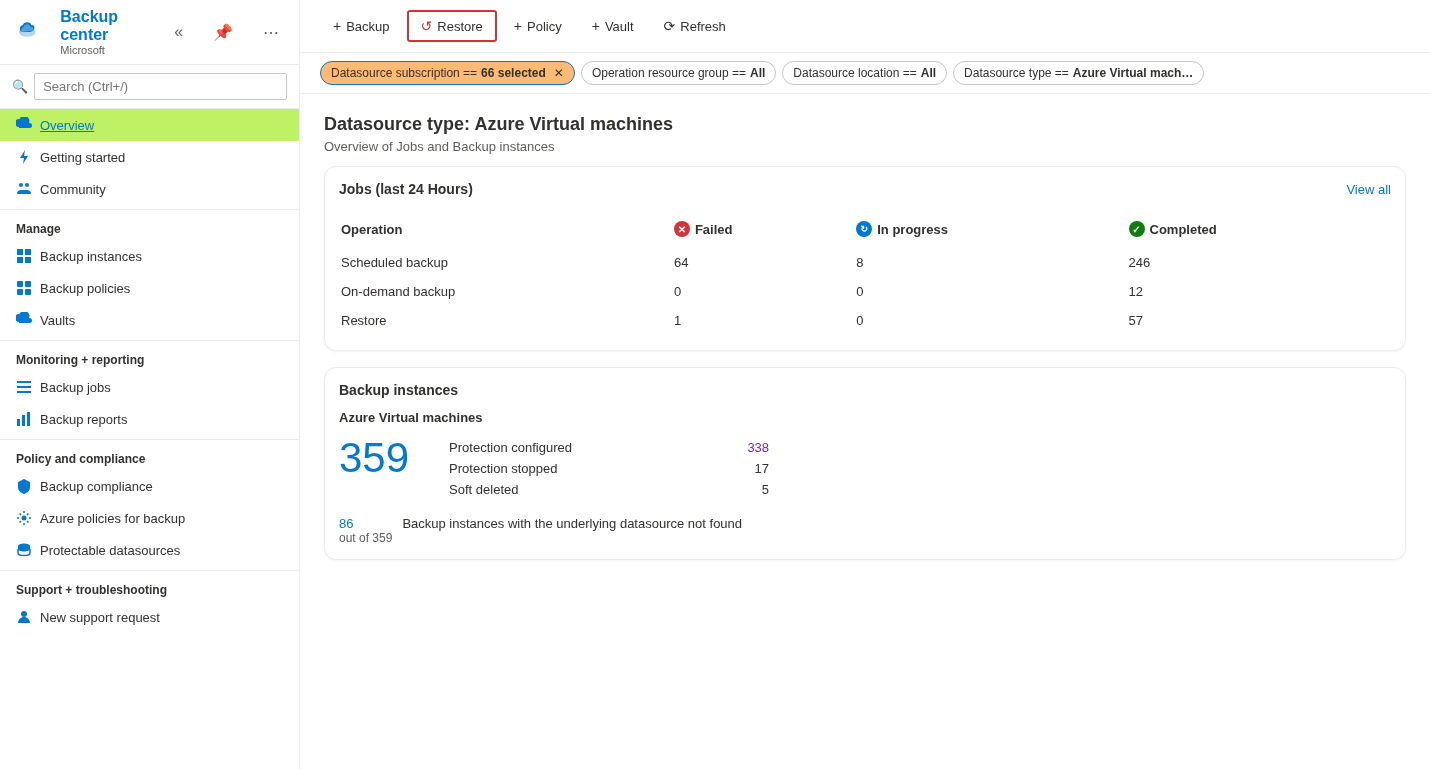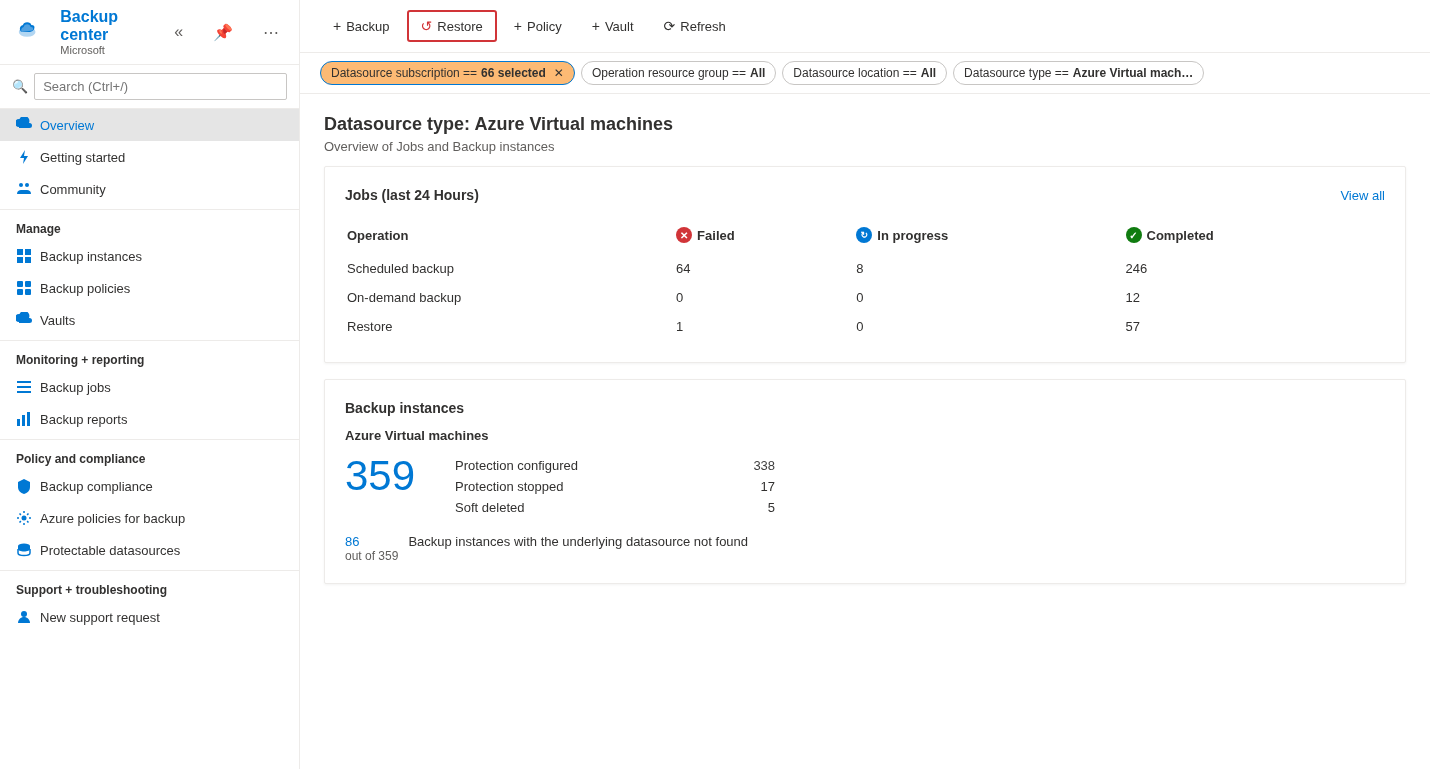--- a/index.html
+++ b/index.html
@@ -9,42 +9,42 @@
     .sidebar { width: 300px; min-width: 300px; background: #fff; border-right: 1px solid #edebe9; display: flex; flex-direction: column; height: 100%; overflow-y: auto; }
     .sidebar-header { padding: 8px 16px; display: flex; align-items: center; gap: 22px; border-bottom: 1px solid #edebe9; justify-content: space-between; }
     .sidebar-logo { width: 28px; height: 28px; }
     .sidebar-title { font-size: 16px; font-weight: 600; color: #0078d4; }
     .sidebar-subtitle { font-size: 11px; color: #605e5c; }
     .sidebar-search { padding: 8px 12px; border-bottom: 1px solid #edebe9; display: flex; align-items: center; gap: 6px; }
     .sidebar-search input { flex: 1; border: 1px solid #c8c6c4; border-radius: 2px; padding: 5px 8px; font-size: 13px; color: #605e5c; outline: none; }
     .sidebar-collapse-btn { border: none; background: none; cursor: pointer; color: #605e5c; font-size: 16px; padding: 4px; }
     .sidebar-nav { flex: 1; overflow-y: auto; padding-bottom: 20px; }
     .nav-item { display: flex; align-items: center; gap: 8px; padding: 8px 16px; cursor: pointer; color: #323130; font-size: 13px; }
-    .nav-item.active { background: #e5e5e5; color: #0078d4; }
+    .nav-item.active { background: #bef264; color: #0078d4; text-decoration: underline; }
     .nav-section-label { padding: 12px 16px 4px 16px; font-size: 12px; font-weight: 600; color: #323130; border-top: 1px solid #edebe9; margin-top: 4px; }
     .nav-icon { width: 16px; height: 16px; display: inline-flex; align-items: center; justify-content: center; flex-shrink: 0; }
     .nav-icon svg { width: 16px; height: 16px; }
 
     
     .main { flex: 1; display: flex; flex-direction: column; overflow: hidden; background: #fff; }
     .toolbar { display: flex; align-items: center; gap: 4px; padding: 10px 20px; border-bottom: 1px solid #edebe9; flex-shrink: 0; }
     .toolbar-btn { display: flex; align-items: center; gap: 5px; padding: 6px 12px; border: 1px solid transparent; border-radius: 2px; cursor: pointer; font-size: 13px; background: #fff; color: #323130; }
     .toolbar-btn.highlighted { border: 2px solid #d13438; border-radius: 3px; }
     .toolbar-btn .btn-icon { font-size: 14px; }
 
     .filters { display: flex; align-items: center; gap: 6px; padding: 8px 20px; border-bottom: 1px solid #edebe9; flex-shrink: 0; background: #fff; overflow-x: auto; }
     .filter-chip { display: flex; align-items: center; gap: 4px; padding: 4px 10px; border: 1px solid #0078d4; border-radius: 20px; font-size: 12px; color: #323130; background: #fdba74; white-space: nowrap; cursor: pointer; }
     .filter-chip .filter-bold { font-weight: 600; }
     .filter-chip-plain { background: #fff; border-color: #c8c6c4; color: #323130; }
 
     .content { flex: 1; overflow-y: auto; padding: 20px 24px; background: #fff; }
     .page-title { font-size: 18px; font-weight: 600; color: #323130; margin-bottom: 4px; }
     .page-subtitle { font-size: 13px; color: #605e5c; margin-bottom: 12px; }
 
-    .card { border: 1px solid #edebe9; border-radius: 2px; padding: 20px; margin-bottom: 16px; background: #fff; box-shadow: 0 1px 3px rgba(0,0,0,0.05); }
+    .card { border: 1px solid #edebe9; border-radius: 12px; padding: 14px; margin-bottom: 16px; background: #fff; box-shadow: 0 1px 3px rgba(0,0,0,0.05); }
     .card-header { display: flex; justify-content: space-between; align-items: center; margin-bottom: 16px; }
     .card-title { font-size: 14px; font-weight: 600; }
     .view-all { color: #0078d4; font-size: 13px; cursor: pointer; text-decoration: none; }
 
     .jobs-table { width: 100%; }
     .jobs-table th { text-align: left; font-weight: 600; font-size: 13px; padding: 6px 8px 10px 0; color: #323130; }
     .jobs-table td { padding: 6px 8px 6px 0; font-size: 13px; color: #323130; }
     .jobs-table td:first-child { color: #323130; }
     .col-status { display: flex; align-items: center; gap: 5px; }
     .status-icon { width: 16px; height: 16px; border-radius: 50%; display: inline-flex; align-items: center; justify-content: center; font-size: 10px; font-weight: 700; color: #fff; flex-shrink: 0; }
@@ -53,21 +53,21 @@
     .status-completed { background: #107c10; }
     .link-blue { color: #0078d4; cursor: pointer; }
 
     .instances-card .instances-title { font-size: 14px; font-weight: 600; margin-bottom: 12px; }
     .instances-subtitle { font-size: 13px; font-weight: 600; margin-bottom: 12px; color: #323130; }
     .instances-body { display: flex; align-items: flex-start; gap: 40px; }
     .instances-count { font-size: 42px; font-weight: 300; color: #0078d4; line-height: 1; }
     .instances-details { flex: 1; }
     .detail-row { display: flex; justify-content: space-between; align-items: center; padding: 3px 0; font-size: 13px; max-width: 320px; }
     .detail-label { color: #323130; }
-    .detail-value { color: #404040; font-weight: 400; min-width: 30px; text-align: right; }
+    .detail-value { color: #6d28d9; font-weight: 400; min-width: 30px; text-align: right; }
     .detail-value.black { color: #323130; }
     .instances-footer { margin-top: 16px; display: flex; gap: 10px; align-items: flex-start; }
     .footer-count { display: flex; flex-direction: column; }
     .footer-count .count { color: #0078d4; font-size: 13px; cursor: pointer; }
     .footer-count .count-sub { font-size: 12px; color: #605e5c; }
     .footer-desc { font-size: 13px; color: #323130; text-align: right; }
   </style>
 </head>
 <body>
 

